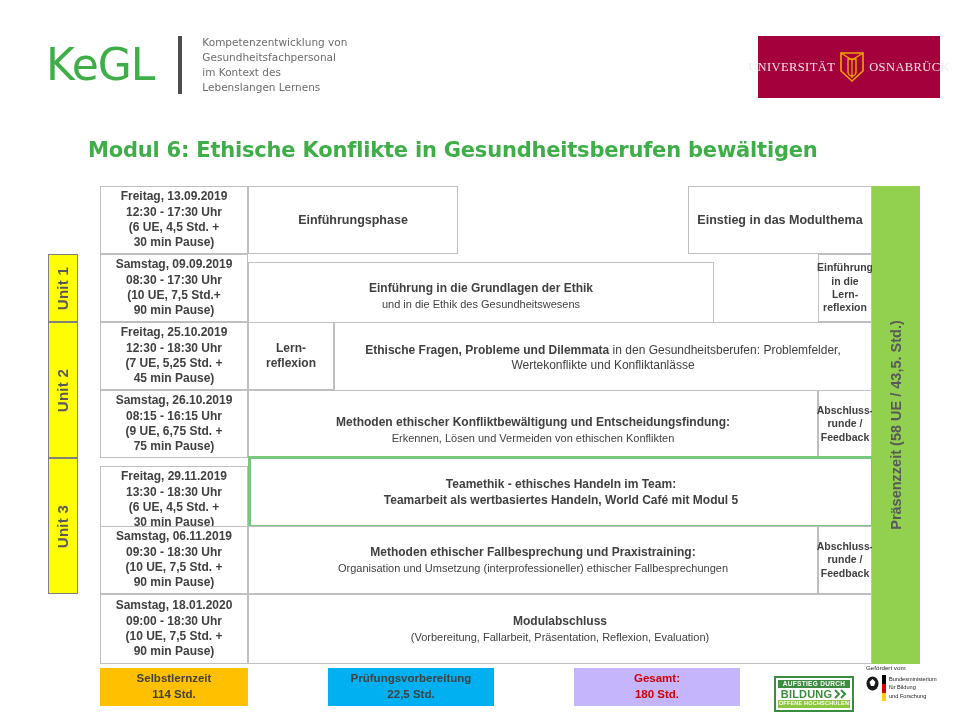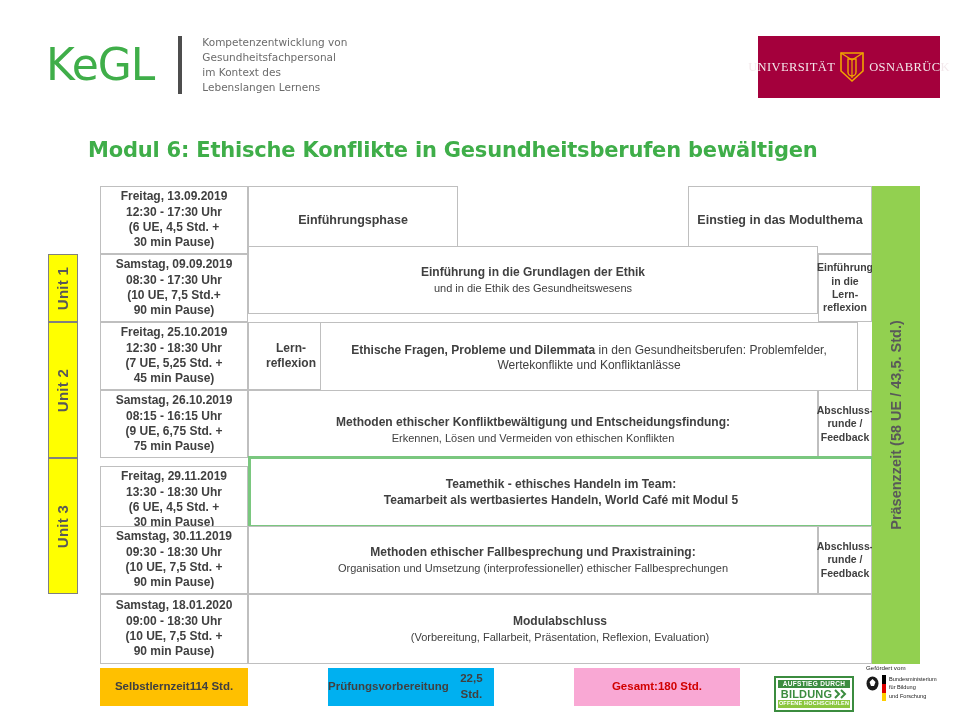--- a/index.html
+++ b/index.html
@@ -191,31 +191,31 @@
     color: #404040;
     line-height: 1.35;
     padding: 2px 8px;
   }
 
   
   .footer-box {
     position: absolute;
     box-sizing: border-box;
     display: flex;
-    flex-direction: row;
+    flex-direction: column;
     align-items: center;
     justify-content: center;
     text-align: center;
     font-size: 11.5px;
     font-weight: bold;
     line-height: 1.35;
   }
   .box-self   { background: #ffc000; color: #404040; }
   .box-exam   { background: #00b0f0; color: #404040; }
-  .box-total  { background: #f9a8d4; color: #d10000; align-items: center; }
+  .box-total  { background: #c4b5fd; color: #d10000; align-items: center; }
 
   
   .adb-logo {
     position: absolute;
     left: 774px;
     top: 676px;
     width: 80px;
     height: 36px;
     border: 2px solid #3b8c3f;
     box-sizing: border-box;
@@ -301,37 +301,37 @@
 
     <div class="unit-cell" style="left:0;top:68px;width:30px;height:68px;">
       <span>Unit 1</span>
     </div>
     <div class="cell date-cell" style="left:52px;top:68px;width:148px;height:68px;">
       <span>Samstag, 09.09.2019</span>
       <span>08:30 - 17:30 Uhr</span>
       <span>(10 UE, 7,5 Std.+</span>
       <span>90 min Pause)</span>
     </div>
-    <div class="cell topic-cell" style="left:200px;top:60px;width:570px;height:68px;">
+    <div class="cell topic-cell" style="left:200px;top:76px;width:466px;height:68px;">
       <span class="line">Einführung in die Grundlagen der Ethik</span>
       <span class="line sub">und in die Ethik des Gesundheitswesens</span>
     </div>
     <div class="cell small-cell" style="left:770px;top:68px;width:54px;height:68px;">Einführung in die Lern-reflexion</div>
 
     <div class="unit-cell" style="left:0;top:136px;width:30px;height:136px;">
       <span>Unit 2</span>
     </div>
     <div class="cell date-cell" style="left:52px;top:136px;width:148px;height:68px;">
       <span>Freitag, 25.10.2019</span>
       <span>12:30 - 18:30 Uhr</span>
       <span>(7 UE, 5,25 Std. +</span>
       <span>45 min Pause)</span>
     </div>
     <div class="cell topic-cell" style="left:200px;top:136px;width:86px;height:68px;">Lern-reflexion</div>
-    <div class="cell topic-cell mixed" style="left:272px;top:136px;width:538px;height:72px;">
+    <div class="cell topic-cell mixed" style="left:286px;top:136px;width:538px;height:72px;">
       <span class="line"><b>Ethische Fragen, Probleme und Dilemmata</b><span> in den Gesundheitsberufen:  Problemfelder,</span></span>
       <span class="line">Wertekonflikte und Konfliktanlässe</span>
     </div>
 
     <div class="cell date-cell" style="left:52px;top:204px;width:148px;height:68px;">
       <span>Samstag, 26.10.2019</span>
       <span>08:15 - 16:15 Uhr</span>
       <span>(9 UE, 6,75 Std. +</span>
       <span>75 min Pause)</span>
     </div>
@@ -349,21 +349,21 @@
       <span>13:30 - 18:30 Uhr</span>
       <span>(6 UE, 4,5 Std. +</span>
       <span>30 min Pause)</span>
     </div>
     <div class="highlight-box" style="left:200px;top:270px;width:626px;height:72px;">
       <span class="line">Teamethik - ethisches Handeln im Team:</span>
       <span class="line sub"><span>Teamarbeit als wertbasiertes Handeln, </span><b>World Café mit Modul 5</b></span>
     </div>
 
     <div class="cell date-cell" style="left:52px;top:340px;width:148px;height:68px;">
-      <span>Samstag, 30.11.2019</span>
+      <span>Samstag, 06.11.2019</span>
       <span>09:30 - 18:30 Uhr</span>
       <span>(10 UE, 7,5 Std. +</span>
       <span>90 min Pause)</span>
     </div>
     <div class="cell topic-cell" style="left:200px;top:340px;width:570px;height:68px;">
       <span class="line">Methoden ethischer Fallbesprechung und Praxistraining:</span>
       <span class="line sub">Organisation und Umsetzung (interprofessioneller)  ethischer Fallbesprechungen</span>
     </div>
     <div class="cell small-cell" style="left:770px;top:340px;width:54px;height:68px;">Abschluss-runde / Feedback</div>
 

